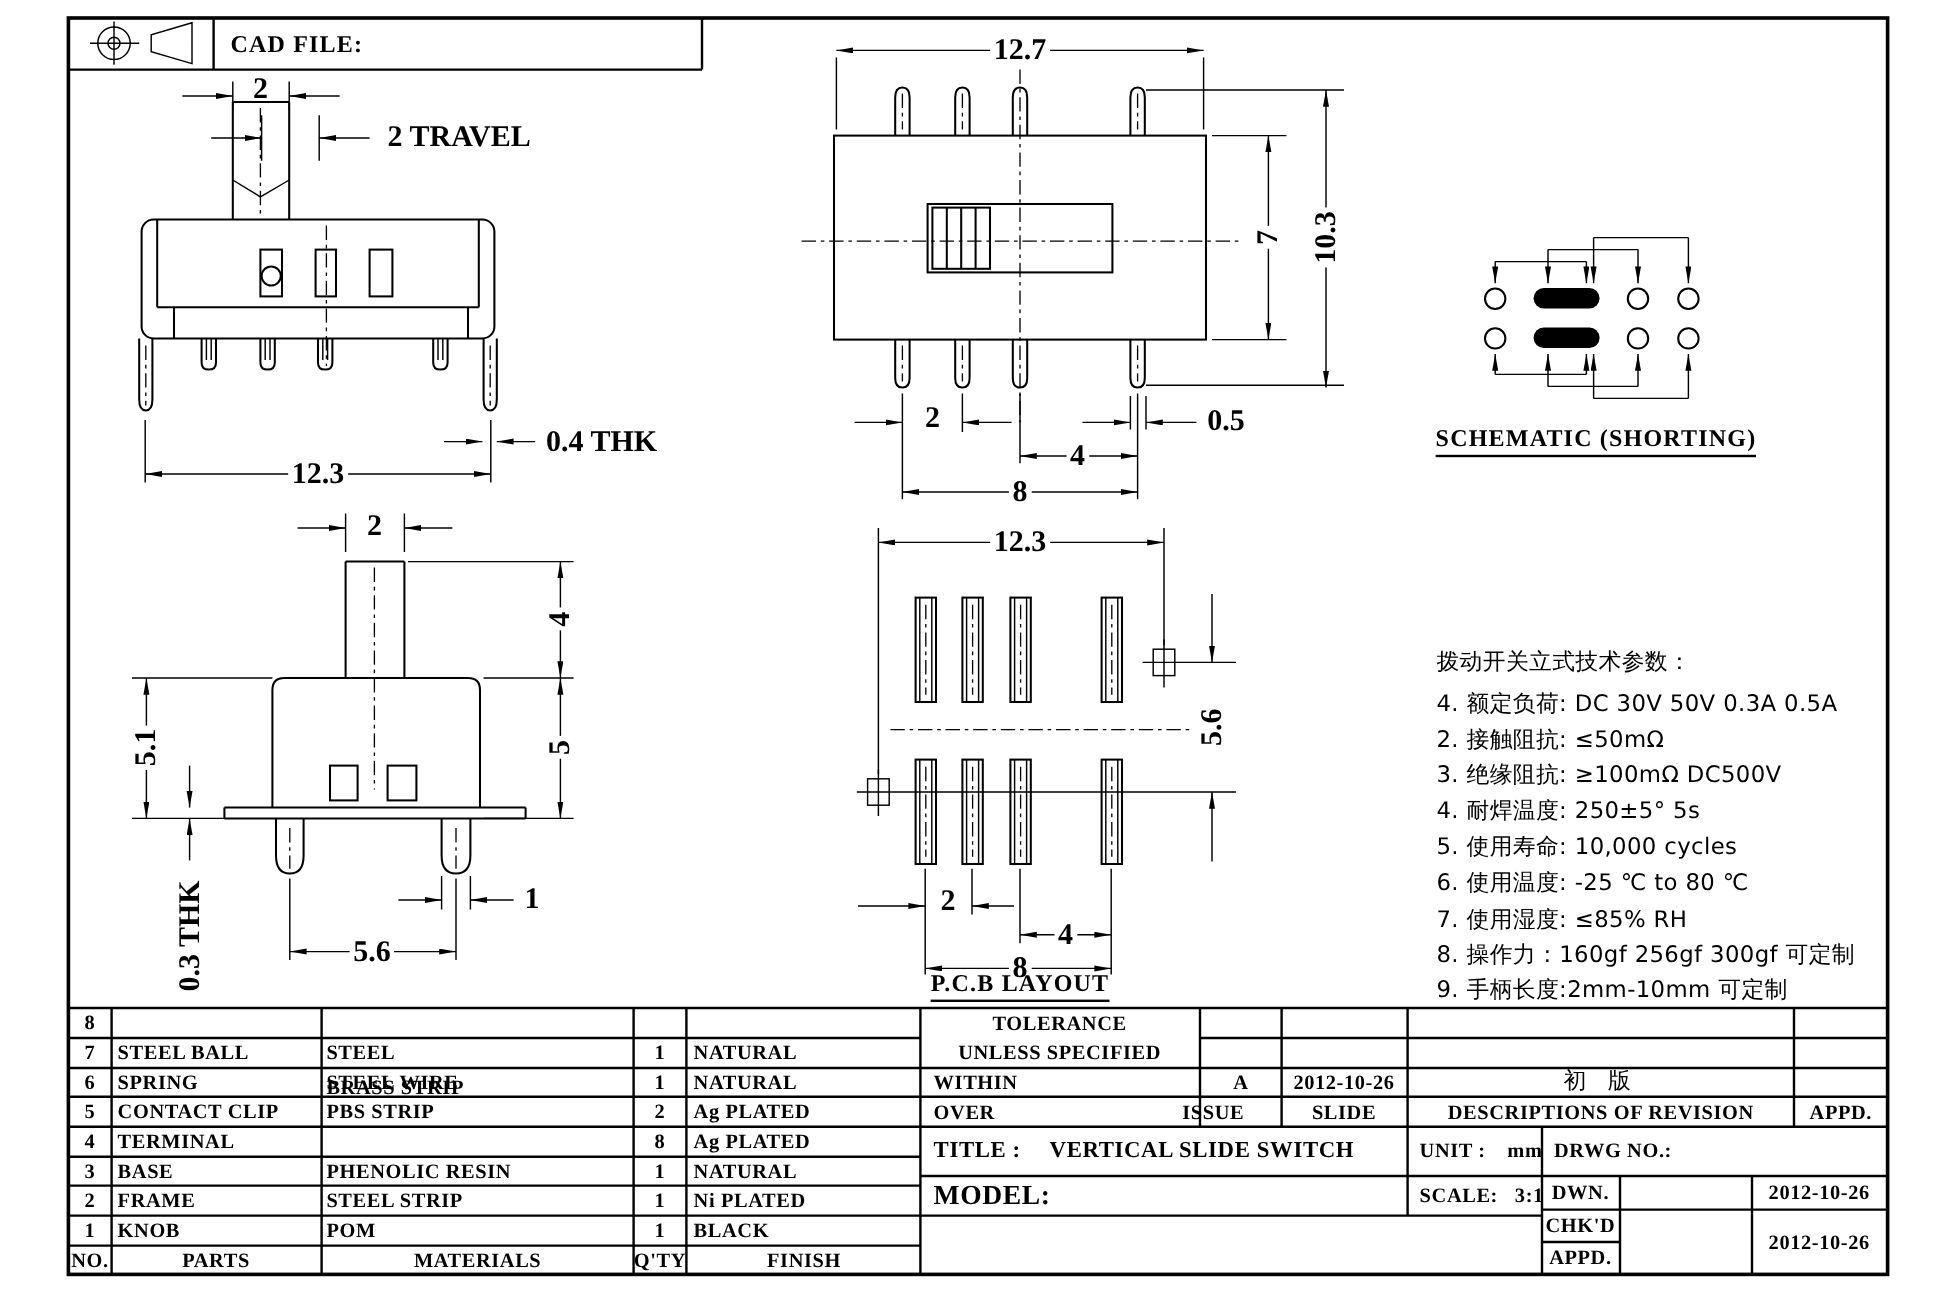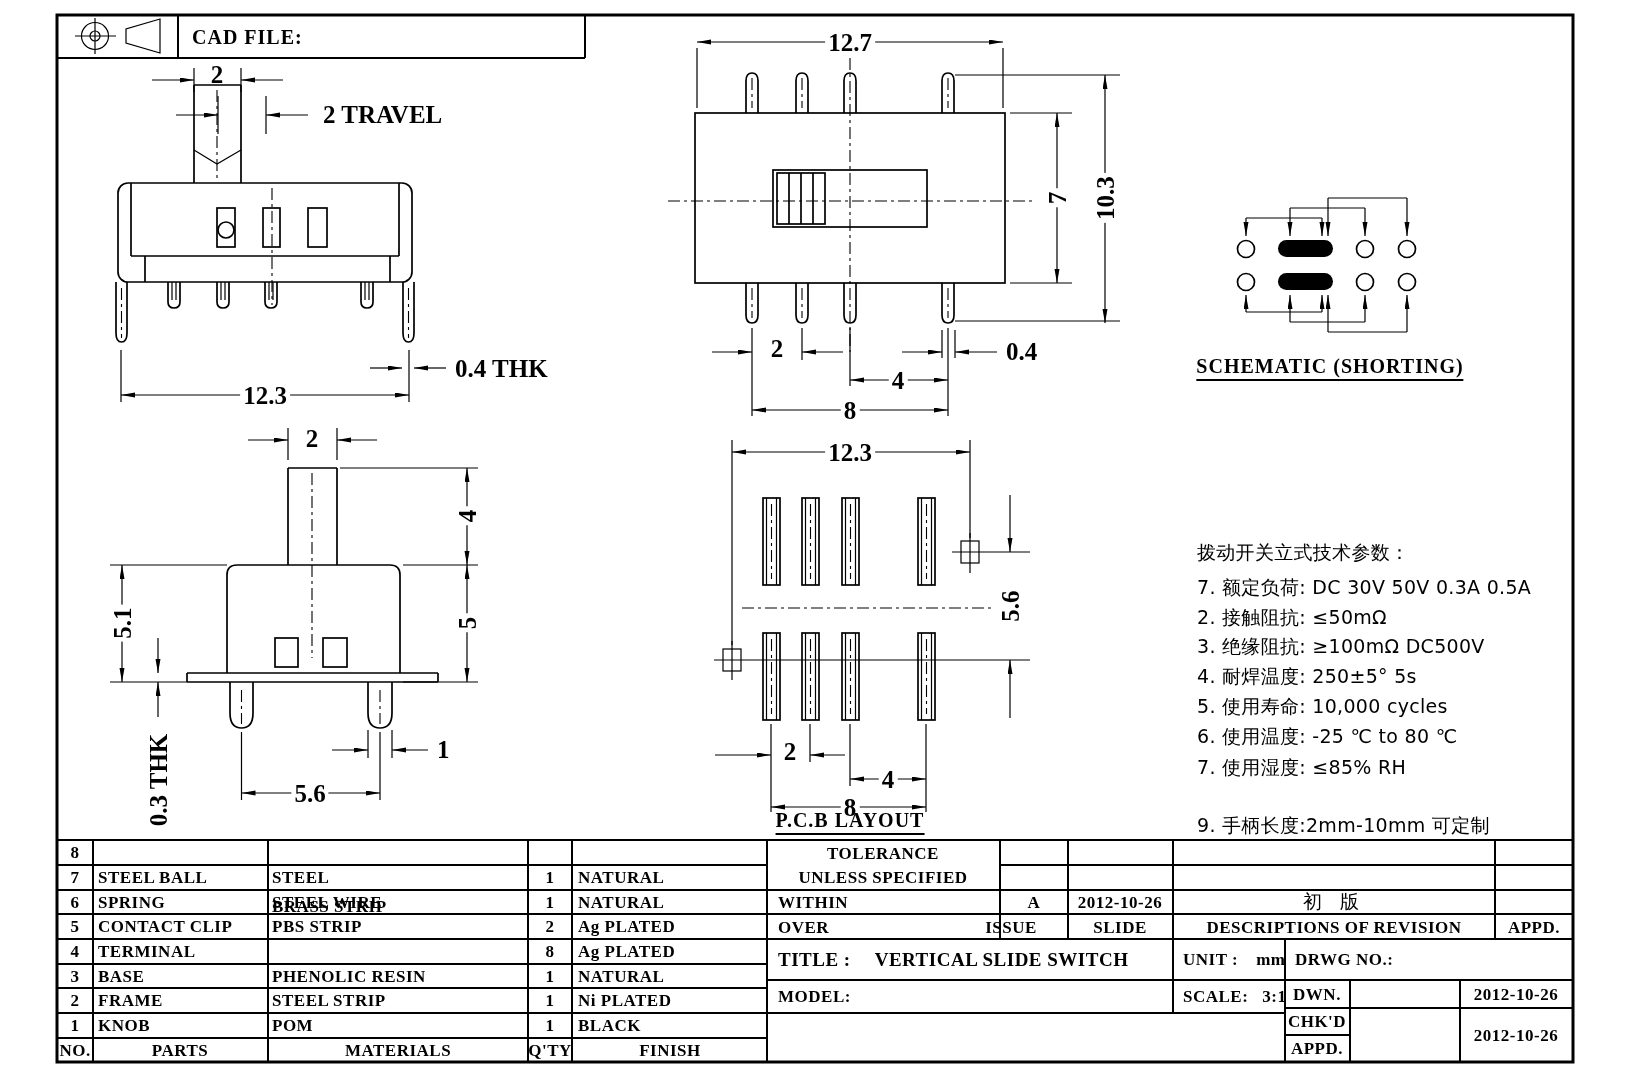--- a/index.html
+++ b/index.html
@@ -200,21 +200,21 @@
 
 <div class="lbl dim c nobg" style="left:217px;top:74px">2</div>
 <div class="lbl dim l nobg" style="left:320px;top:114px">2 TRAVEL</div>
 <div class="lbl dim c" style="left:265px;top:395px">12.3</div>
 <div class="lbl dim l nobg" style="left:452px;top:368px">0.4 THK</div>
 
 <div class="lbl dim c" style="left:850px;top:42px">12.7</div>
 <div class="lbl dim r" style="left:1057px;top:198px">7</div>
 <div class="lbl dim r" style="left:1105px;top:198px">10.3</div>
 <div class="lbl dim c nobg" style="left:777px;top:348px">2</div>
-<div class="lbl dim l nobg" style="left:1003px;top:351px">0.4</div>
+<div class="lbl dim l nobg" style="left:1003px;top:351px">0.5</div>
 <div class="lbl dim c" style="left:898px;top:380px">4</div>
 <div class="lbl dim c" style="left:850px;top:410px">8</div>
 
 <div class="lbl cad c" style="left:1330px;top:366px"><span class="u">SCHEMATIC (SHORTING)</span></div>
 
 <div class="lbl dim c" style="left:312px;top:438px">2</div>
 <div class="lbl dim r" style="left:467px;top:516px">4</div>
 <div class="lbl dim r" style="left:467px;top:623px">5</div>
 <div class="lbl dim r" style="left:122px;top:623px">5.1</div>
 <div class="lbl dim r nobg" style="left:158px;top:780px">0.3 THK</div>
@@ -222,27 +222,28 @@
 <div class="lbl dim l nobg" style="left:434px;top:749px">1</div>
 
 <div class="lbl dim c" style="left:850px;top:452px">12.3</div>
 <div class="lbl dim r" style="left:1010px;top:606px">5.6</div>
 <div class="lbl dim c nobg" style="left:790px;top:751px">2</div>
 <div class="lbl dim c" style="left:888px;top:779px">4</div>
 <div class="lbl dim c" style="left:850px;top:807px">8</div>
 <div class="lbl cad c" style="left:850px;top:820px"><span class="u">P.C.B LAYOUT</span></div>
 
 <div class="lbl tech cn l" style="left:1197px;top:552px">拨动开关立式技术参数：</div>
-<div class="lbl tech cn l" style="left:1197px;top:587px">7. 额定负荷: DC 30V   50V   0.3A   0.5A</div>
+<div class="lbl tech cn l" style="left:1197px;top:587px">4. 额定负荷: DC 30V   50V   0.3A   0.5A</div>
 <div class="lbl tech cn l" style="left:1197px;top:617px">2. 接触阻抗: ≤50mΩ</div>
 <div class="lbl tech cn l" style="left:1197px;top:646px">3. 绝缘阻抗: ≥100mΩ  DC500V</div>
 <div class="lbl tech cn l" style="left:1197px;top:676px">4. 耐焊温度: 250±5° 5s</div>
 <div class="lbl tech cn l" style="left:1197px;top:706px">5. 使用寿命: 10,000 cycles</div>
 <div class="lbl tech cn l" style="left:1197px;top:736px">6. 使用温度: -25 ℃ to 80 ℃</div>
 <div class="lbl tech cn l" style="left:1197px;top:767px">7. 使用湿度: ≤85% RH</div>
+<div class="lbl tech cn l" style="left:1197px;top:796px">8. 操作力 : 160gf  256gf  300gf 可定制</div>
 <div class="lbl tech cn l" style="left:1197px;top:825px">9. 手柄长度:2mm-10mm 可定制</div>
 
 <div class="lbl sm c" style="left:75px;top:852px">8</div>
 <div class="lbl sm c" style="left:75px;top:877px">7</div>
 <div class="lbl sm l" style="left:98px;top:877px">STEEL BALL</div>
 <div class="lbl sm l" style="left:272px;top:877px">STEEL</div>
 <div class="lbl sm c" style="left:550px;top:877px">1</div>
 <div class="lbl sm l" style="left:578px;top:877px">NATURAL</div>
 <div class="lbl sm c" style="left:75px;top:902px">6</div>
 <div class="lbl sm l" style="left:98px;top:902px">SPRING</div>
@@ -292,21 +293,21 @@
 <div class="lbl sm c" style="left:1120px;top:927px">SLIDE</div>
 <div class="lbl sm c" style="left:1334px;top:927px">DESCRIPTIONS OF REVISION</div>
 <div class="lbl sm c" style="left:1534px;top:927px">APPD.</div>
 <div class="lbl sm l" style="left:778px;top:959px;font-size:19px">
   <span>TITLE :</span><span style="margin-left:24px">VERTICAL SLIDE SWITCH</span>
 </div>
 <div class="lbl sm l" style="left:1183px;top:959px">
   <span>UNIT :</span><span style="margin-left:18px">mm</span>
 </div>
 <div class="lbl sm l" style="left:1295px;top:959px">DRWG NO.:</div>
-<div class="lbl sm l" style="left:778px;top:996px;font-size:17px">MODEL:</div>
+<div class="lbl sm l" style="left:778px;top:996px;font-size:23px">MODEL:</div>
 <div class="lbl sm l" style="left:1183px;top:996px">
   <span>SCALE:</span><span style="margin-left:14px">3:1</span>
 </div>
 <div class="lbl sm c" style="left:1317px;top:994px">DWN.</div>
 <div class="lbl sm c" style="left:1317px;top:1021px">CHK'D</div>
 <div class="lbl sm c" style="left:1317px;top:1048px">APPD.</div>
 <div class="lbl sm c" style="left:1516px;top:994px">2012-10-26</div>
 <div class="lbl sm c" style="left:1516px;top:1035px">2012-10-26</div>
 
 </div>

